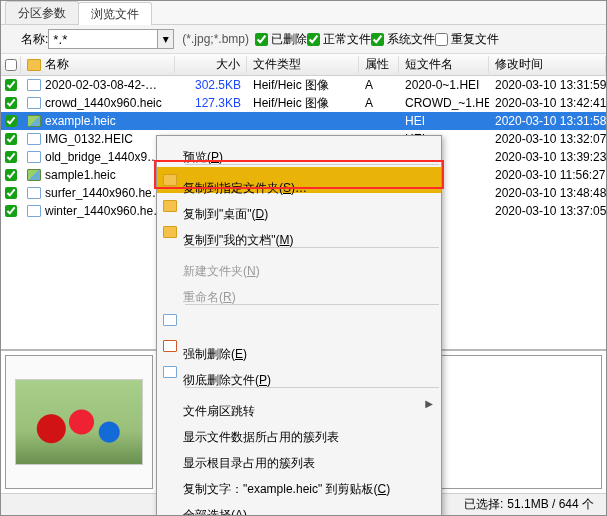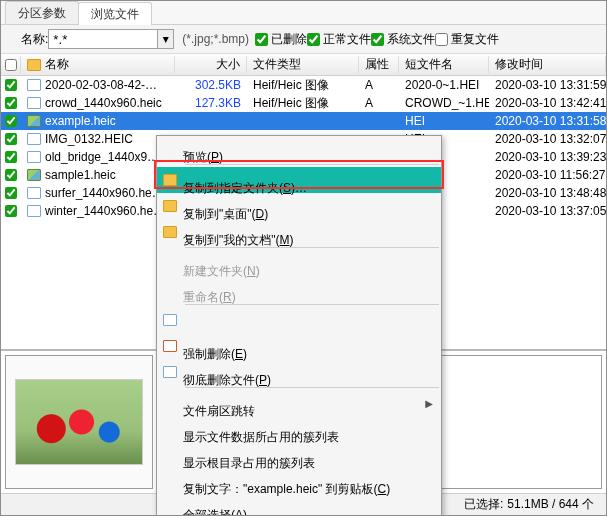--- a/index.html
+++ b/index.html
@@ -53,21 +53,21 @@
   .ctx {
     position:absolute; left:155px; top:134px; width:286px;
     background:#f5f5f5; border:1px solid #9a9a9a; box-shadow:2px 2px 6px rgba(0,0,0,.3);
     z-index:50;
   }
   .ctx-item { display:flex; align-items:center; height:26px; position:relative; }
   .ctx-item .ico { width:26px; display:flex; align-items:center; justify-content:center; }
   .ctx-item .txt { flex:1; padding-right:18px; white-space:nowrap;margin-top:16px; }
   .ctx-item .arrow { position:absolute; right:8px; font-size:10px; color:#555; }
   .ctx-item.disabled .txt { color:#9a9a9a; }
-  .ctx-item.hover { background:#14b8a6; }
+  .ctx-item.hover { background:#eab308; }
   .ctx-sep { height:1px; margin:2px 2px 2px 28px; background:#cfcfcf; }
   .ctx-highlight {
     position:absolute; left:153px; top:159px; width:290px; height:29px;
     border:2px solid #ff2a2a; z-index:60; pointer-events:none;
   }
 
   
   .bottom { position:absolute; left:0; right:0; bottom:22px; top:348px; display:flex; border-top:2px solid #b8b8b8; }
   .thumb-pane { width:148px; border:1px solid #9a9a9a; margin:4px; background:#fafafa; display:flex; align-items:center; justify-content:center; }
   .thumb {

